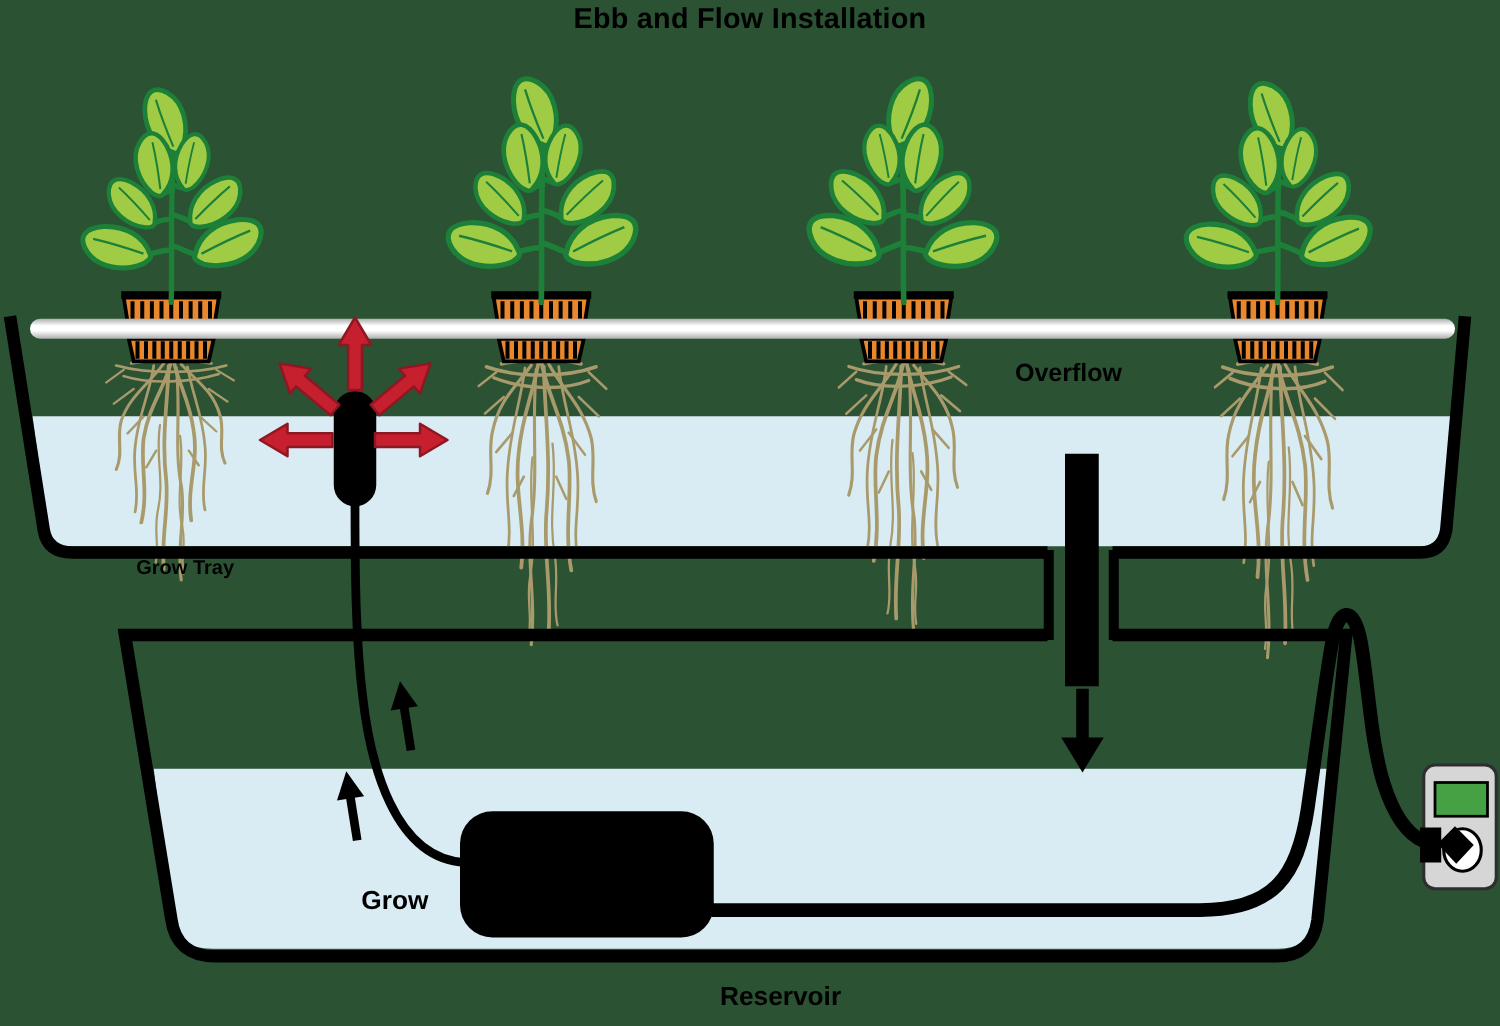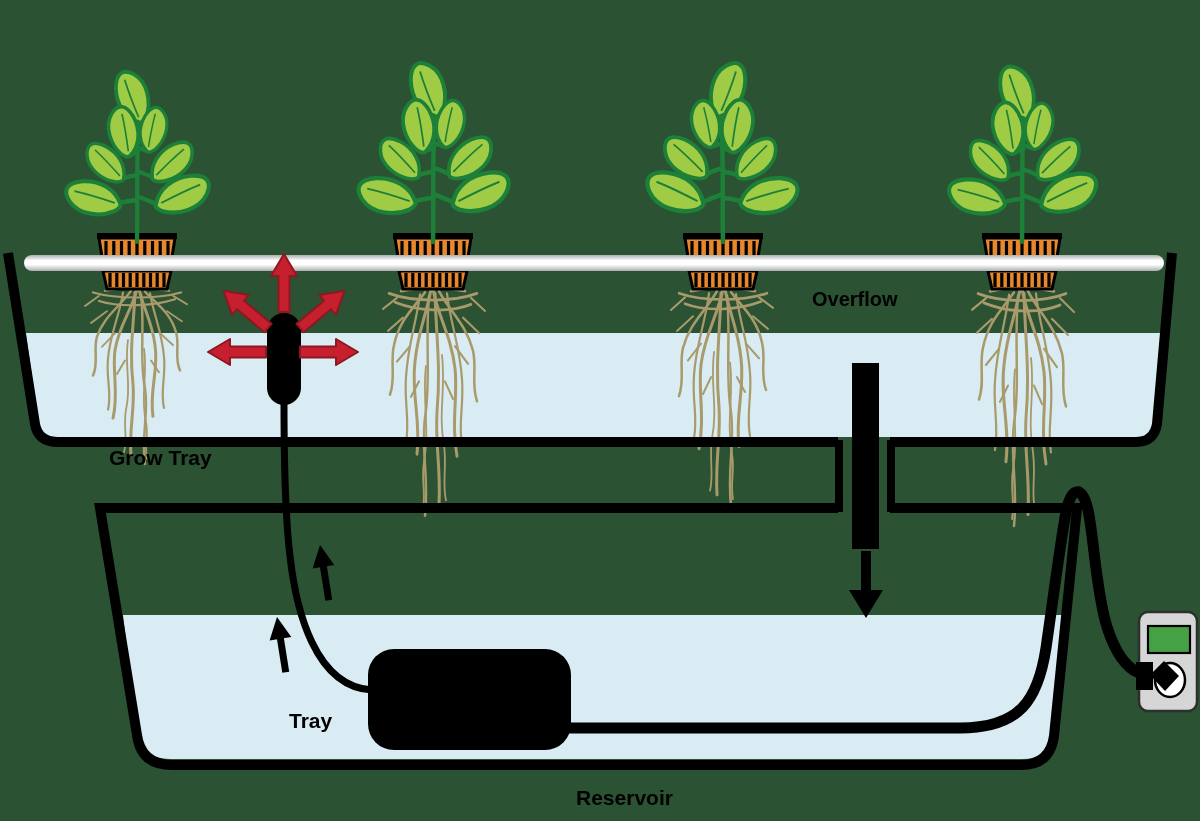--- a/index.html
+++ b/index.html
@@ -13,21 +13,21 @@
   .canvas svg{position:absolute;left:0;top:0;}
   .lbl{
     position:absolute;
     color:var(--text,#000);
     font-weight:bold;
     white-space:nowrap;
     user-select:none;
   }
   .lbl-title{left:0;top:1px;width:100%;text-align:center;font-size:23px;letter-spacing:0.2px;}
   .lbl-overflow{left:812px;top:288px;font-size:20px;}
-  .lbl-growtray{left:109px;top:446px;font-size:21px;}
+  .lbl-growtray{left:109px;top:446px;font-size:16px;}
   .lbl-pump{left:289px;top:709px;font-size:21px;}
   .lbl-reservoir{left:532px;top:786px;font-size:21px;margin-left:44px;}
 </style>
 </head>
 <body>
 
 <div class="canvas">
 
   <svg width="1200" height="821" viewBox="0 0 1200 821">
     <defs>
@@ -152,17 +152,18 @@
 
     <g>
       <use href="#red-arrow" transform="translate(300,352)"></use>
       <use href="#red-arrow" transform="translate(266,352) rotate(180)"></use>
       <use href="#red-arrow" transform="translate(284,312) rotate(-90)"></use>
       <use href="#red-arrow" transform="translate(268,328) rotate(-140)"></use>
       <use href="#red-arrow" transform="translate(300,328) rotate(-40)"></use>
     </g>
   </svg>
 
+  <div class="lbl lbl-title">Ebb and Flow Installation</div>
   <div class="lbl lbl-overflow">Overflow</div>
   <div class="lbl lbl-growtray">Grow Tray</div>
-  <div class="lbl lbl-pump">Tray</div>
+  <div class="lbl lbl-pump">Grow</div>
   <div class="lbl lbl-reservoir">Reservoir</div>
 </div>
 
 </body></html>

